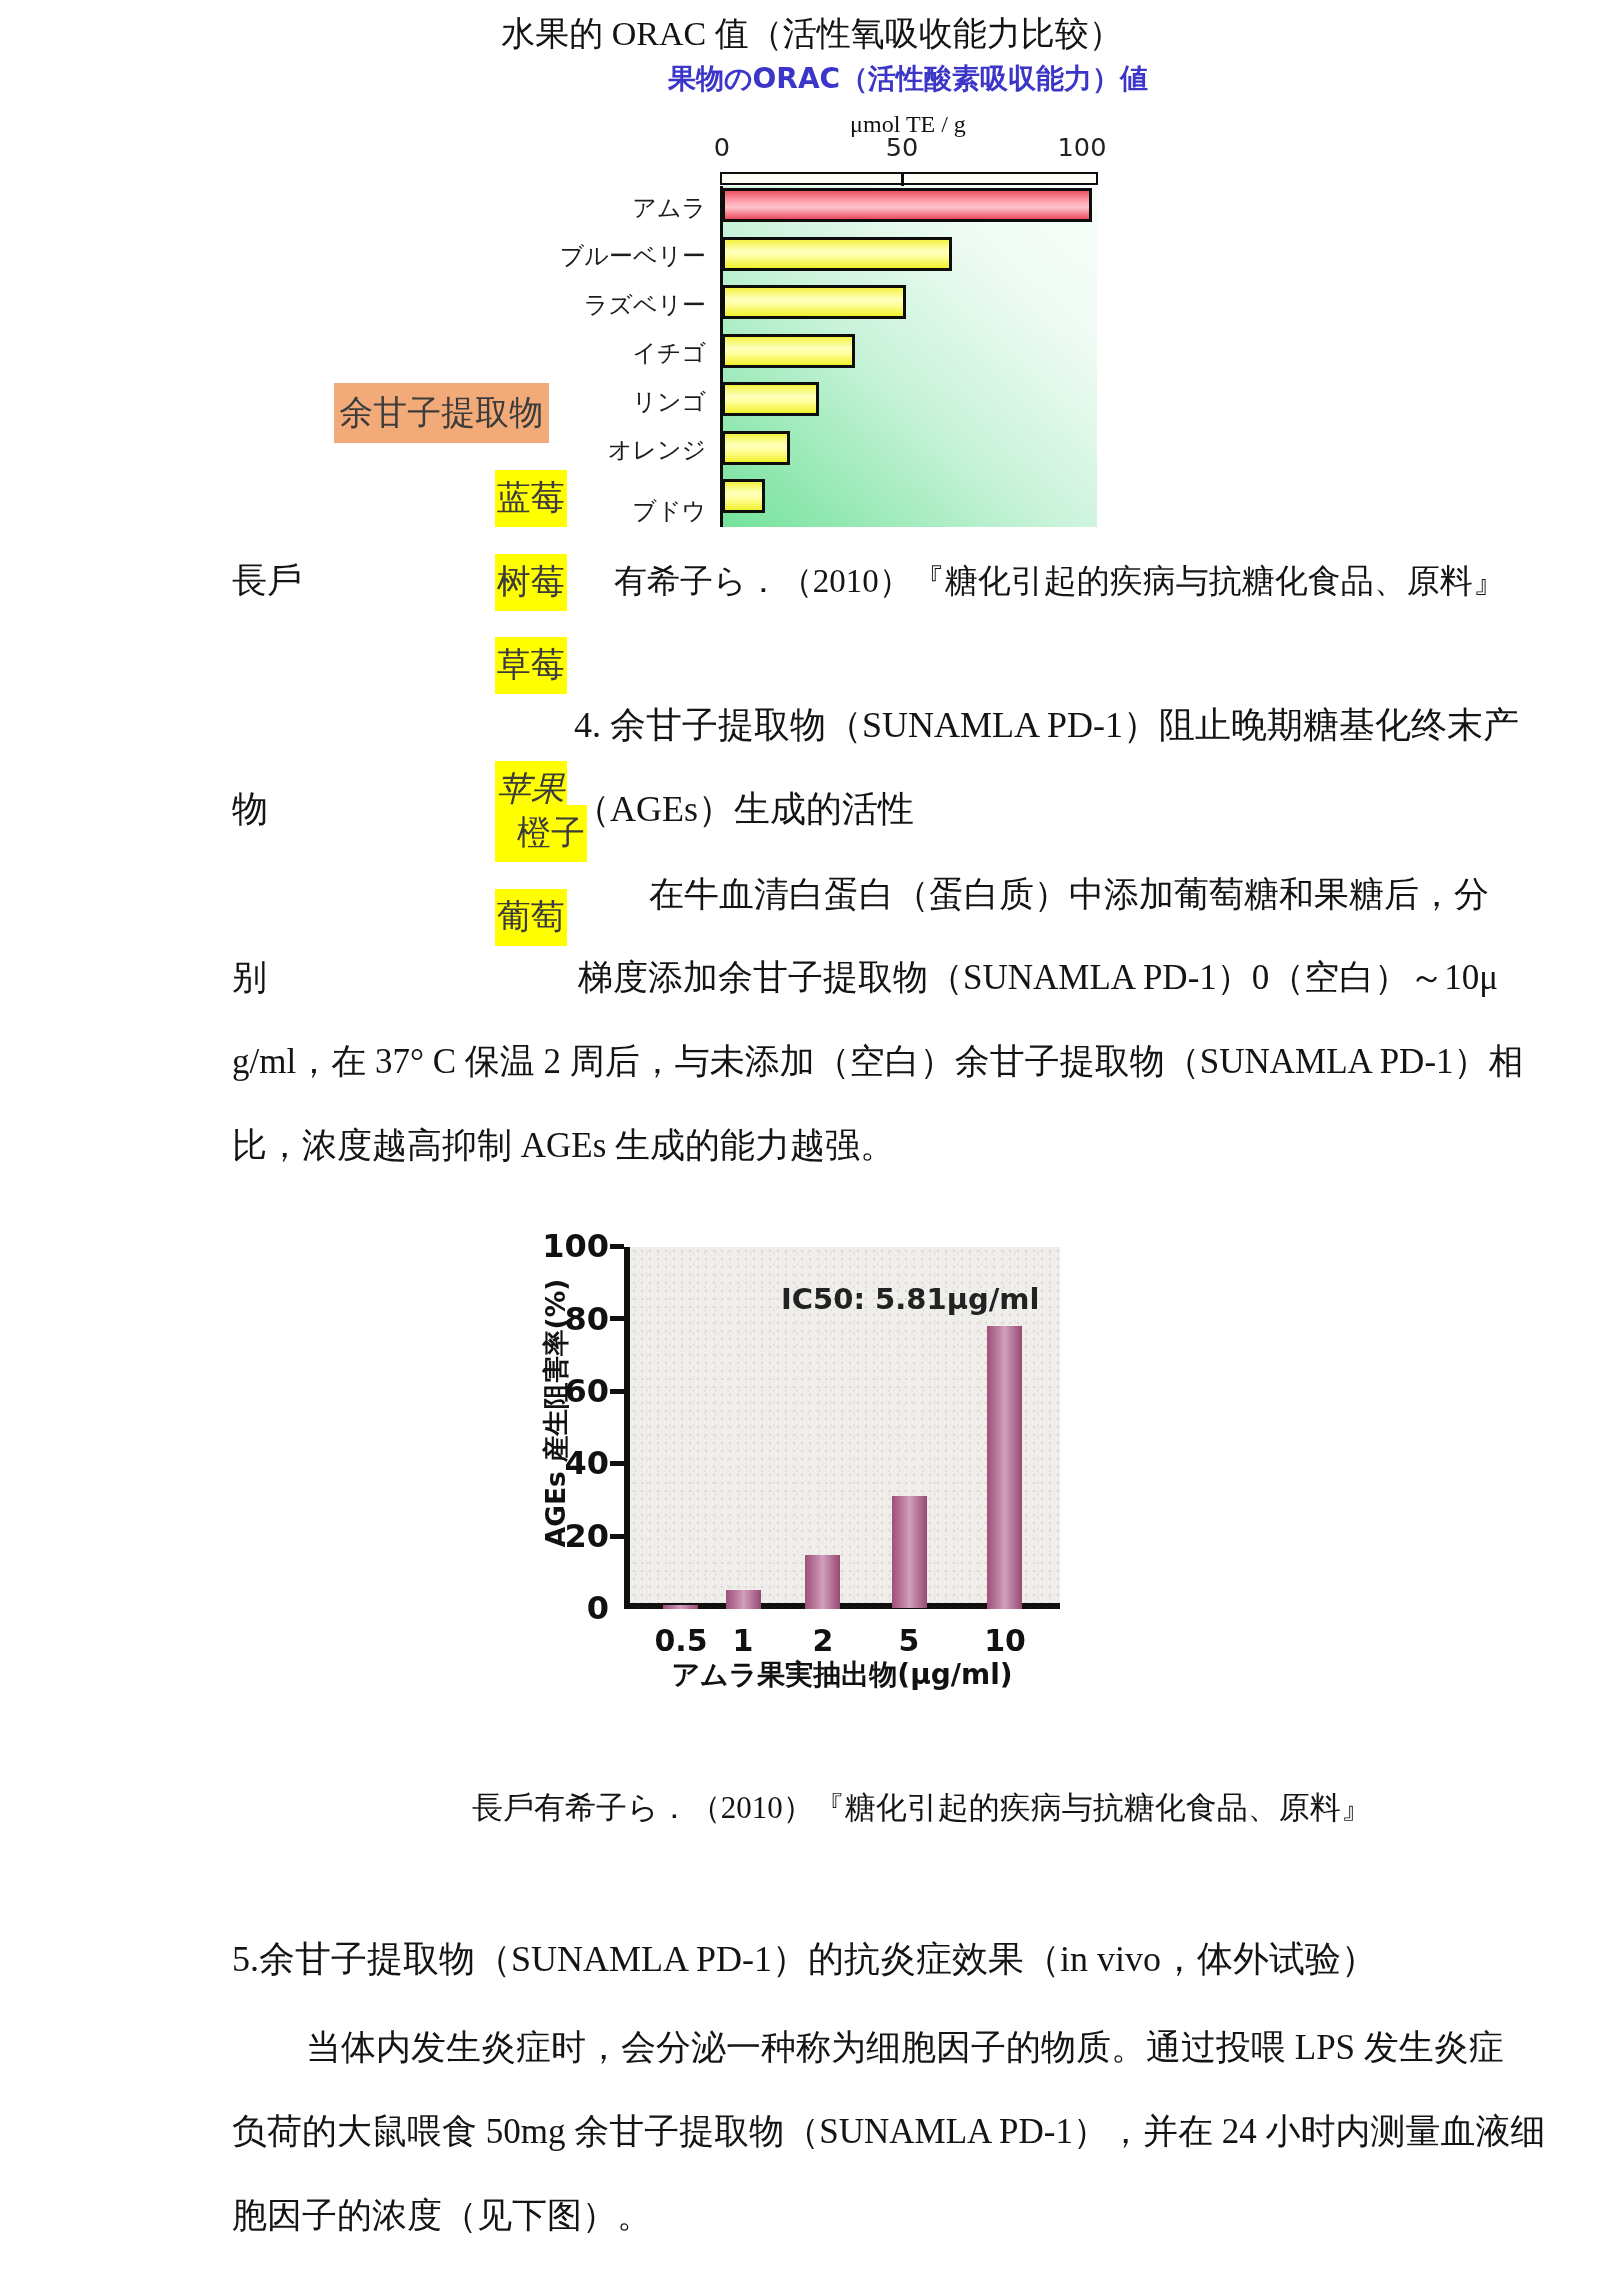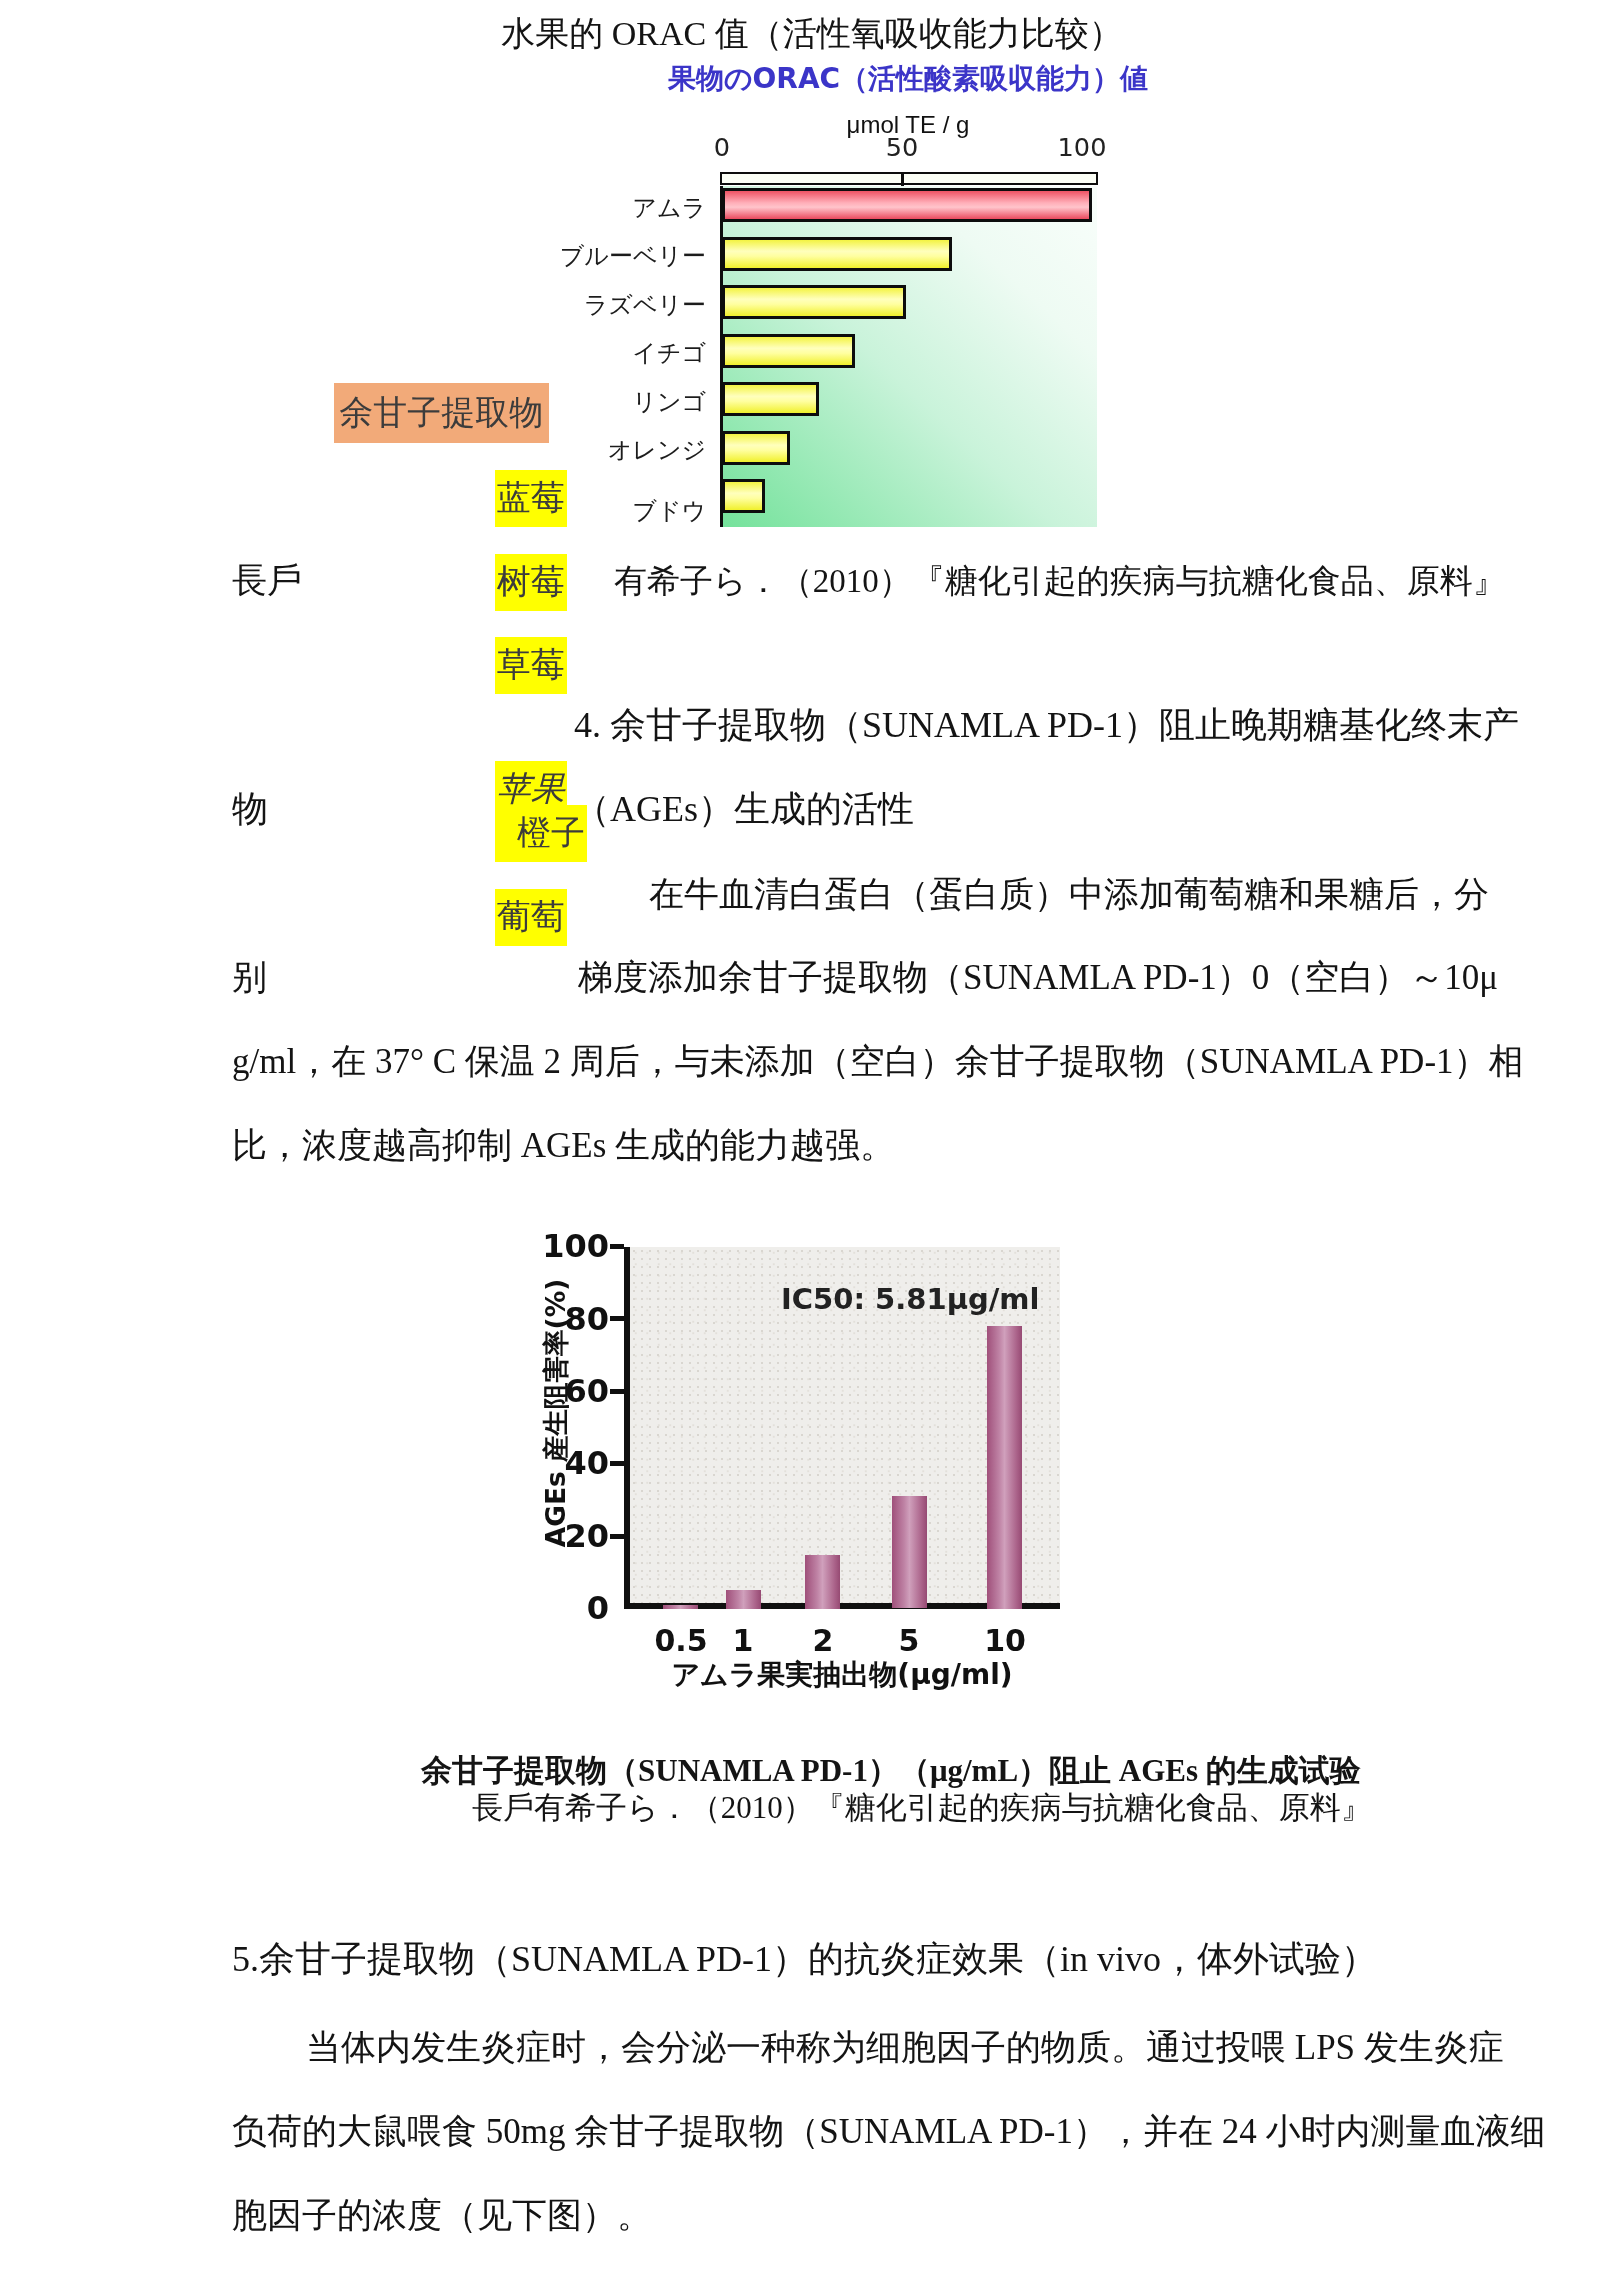--- a/index.html
+++ b/index.html
@@ -12,21 +12,21 @@
   .cite-top{font-size:33px;}
   .caption1{font-size:31px;font-weight:bold;}
   .caption2{font-size:31px;}
   
   .hl-orange{background:#f2aa79;color:#3c3c3c;font-size:34px;padding:7px 5.3px;}
   .hl-yellow{background:#ffff00;color:#3c3c3c;font-size:34px;padding:5.3px 1.8px;margin-left:30px;}
   
   .c1-title{left:621px;top:60px;width:574px;text-align:center;
             font-family:"DejaVu Sans",sans-serif;font-weight:bold;font-size:28px;}
   .c1-sub{left:621px;top:111px;width:574px;text-align:center;
-          font-family:Liberation Sans, sans-serif;font-size:24px;color:#111;}
+          font-family:Liberation Serif, serif;font-size:24px;color:#111;}
   .c1-xtick{top:132px;transform:translateX(-50%);font-family:"DejaVu Sans",sans-serif;
             font-size:25.6px;color:#222;}
   .c1-axis{left:720px;top:172px;width:374px;height:8.8px;background:#fcfff6;
            border:2.6px solid #0d0d0d;}
   .c1-axis-tick{left:901px;top:173px;width:2.6px;height:13.2px;background:#0d0d0d;}
   .c1-plot{left:720px;top:186px;width:374px;height:341px;border-left:3.5px solid #0d0d0d;
            background:linear-gradient(to top right,#74e29b 0%,#c9f3da 45%,#eefbf3 75%,#f9fefb 100%);}
   .c1-bar{position:absolute;height:34px;border:3.5px solid #0d0d0d;box-sizing:border-box;}
   .c1-bar-default{background:linear-gradient(180deg,#f3f342 0%,#ffffbd 40%,#ffffa0 58%,#f0f02c 100%);}
   .c1-bar-hl{background:linear-gradient(180deg,#ee5364 0%,#ffaeb8 42%,#ffc4cb 58%,#ea4a5e 100%);}
@@ -133,21 +133,20 @@
         <div class="c2-xtick-label" style="left: 743px; top: 1623px;">1</div>
         <div class="c2-bar" style="left: 805px; top: 1555px; height: 54px;"></div>
         <div class="c2-xtick-label" style="left: 823px; top: 1623px;">2</div>
         <div class="c2-bar" style="left: 892px; top: 1496px; height: 112px;"></div>
         <div class="c2-xtick-label" style="left: 909px; top: 1623px;">5</div>
         <div class="c2-bar" style="left: 987px; top: 1326px; height: 283px;"></div>
         <div class="c2-xtick-label" style="left: 1005px; top: 1623px;">10</div>
       </div>
   </div>
 
-  <div class="abs caption1" style="left:421px;top:1750px;">余甘子提取物（SUNAMLA PD-1）（μg/mL）阻止 AGEs 的生成试验</div>
   <div class="abs caption2" style="left:472px;top:1787px;">長戶有希子ら．（2010）『糖化引起的疾病与抗糖化食品、原料』</div>
 
   <div class="abs doc-line" style="left:232px;top:1935px;font-size:36px;">5.余甘子提取物（SUNAMLA PD-1）的抗炎症效果（in vivo，体外试验）</div>
   <div class="abs doc-line" style="left:306px;top:2024px;">当体内发生炎症时，会分泌一种称为细胞因子的物质。通过投喂 LPS 发生炎症</div>
   <div class="abs doc-line" style="left:232px;top:2108px;">负荷的大鼠喂食 50mg 余甘子提取物（SUNAMLA PD-1），并在 24 小时内测量血液细</div>
   <div class="abs doc-line" style="left:232px;top:2192px;">胞因子的浓度（见下图）。</div>
 
 </div>
 
 

